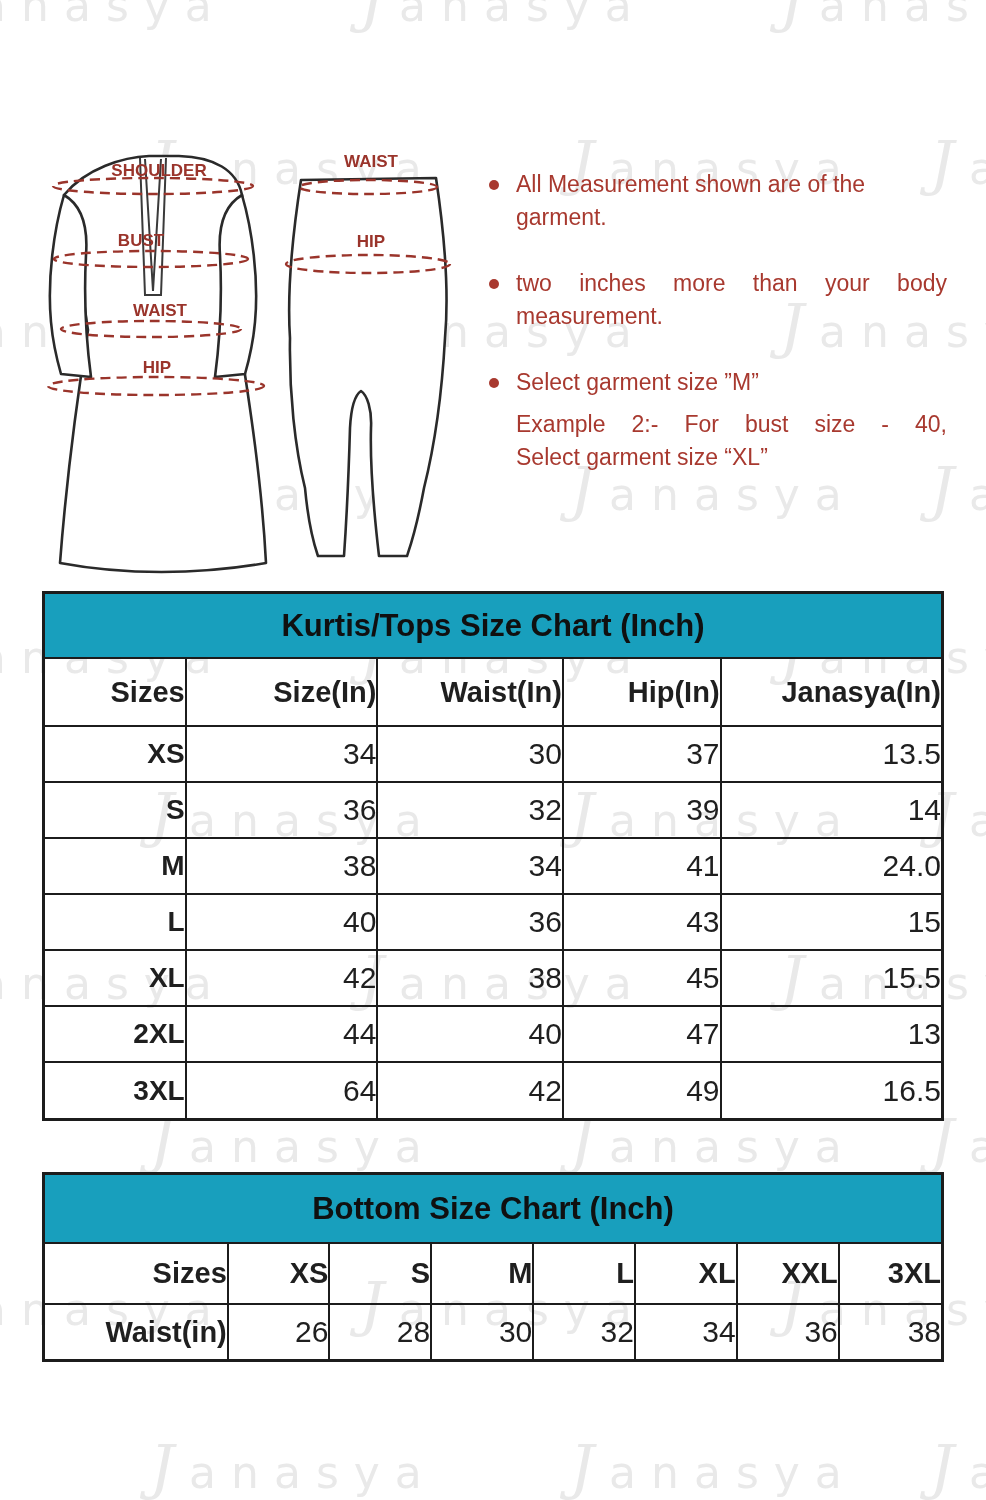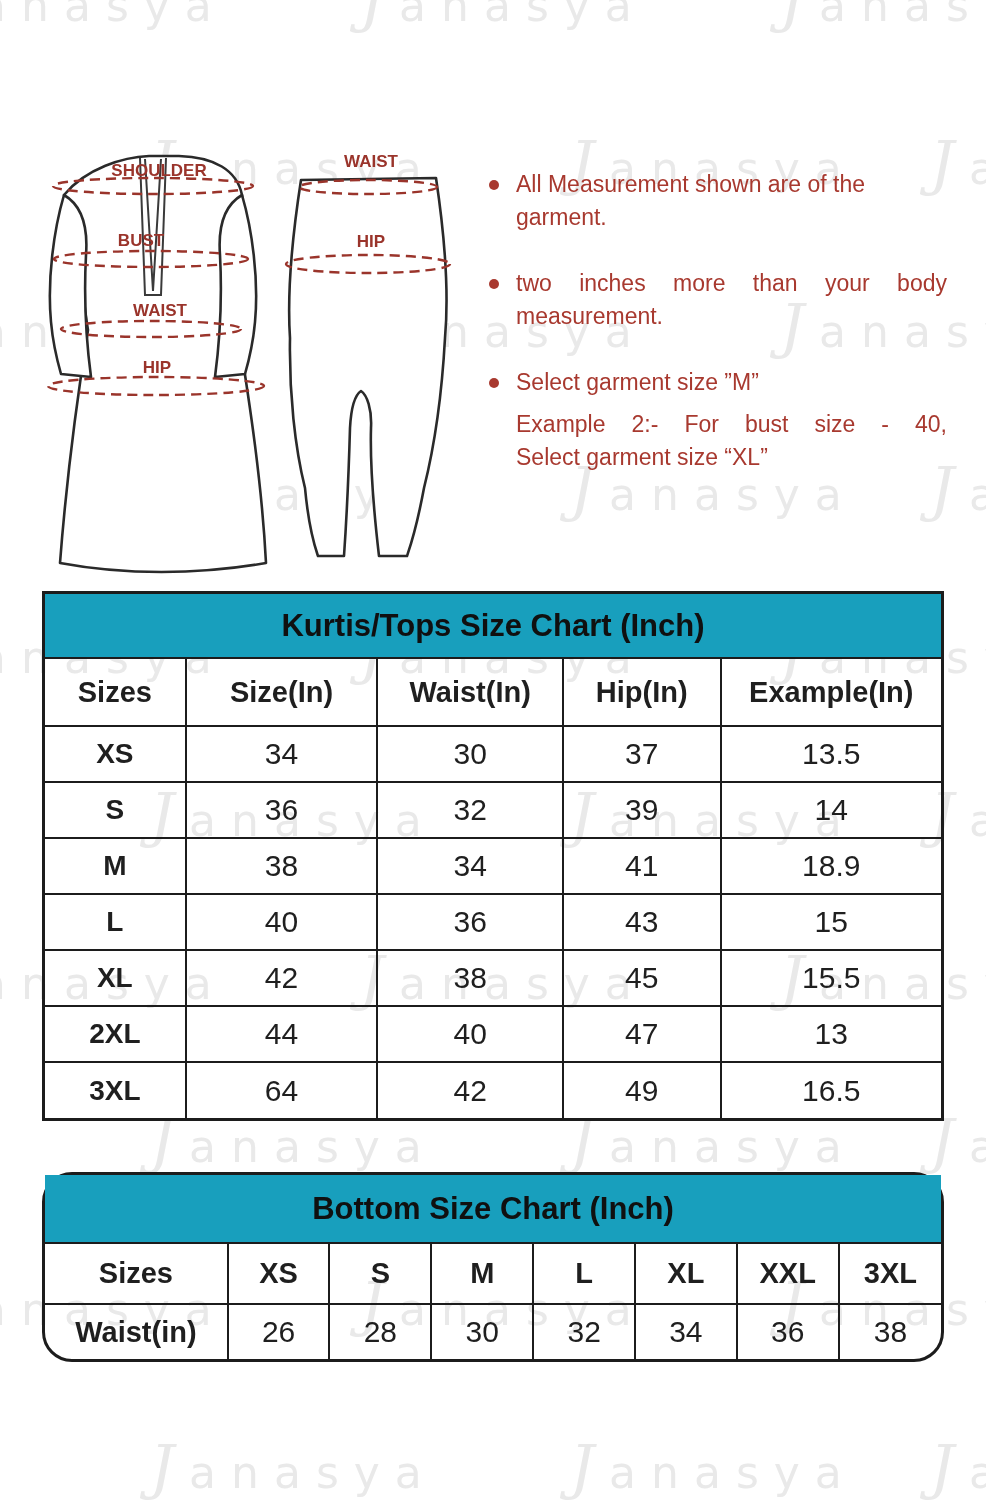--- a/index.html
+++ b/index.html
@@ -67,39 +67,39 @@
 
   
   .table-wrap {
     position: absolute;
     left: 42px;
     width: 902px;
     border: 3px solid #1c1c1c;
     background: transparent;
   }
   .t-kurtis { top: 591px; }
-  .t-bottom { top: 1172px; border-radius: 30px; }
+  .t-bottom { top: 1172px; }
   .t-title {
     height: 63px;
     line-height: 63px;
     text-align: center;
     font-weight: bold;
     font-size: 31px;
     color: #101010;
   }
   .t-bottom .t-title { height: 67px; line-height: 67px; }
   table {
     width: 100%;
     border-collapse: collapse;
     table-layout: fixed;
     background: transparent;
   }
   td, th {
     border: 2px solid #1c1c1c;
-    text-align: center;
+    text-align: right;
     vertical-align: middle;
     color: #1f1f1f;
     background: transparent;
   }
   .t-kurtis th { height: 68px; font-size: 29px; font-weight: bold; }
   .t-kurtis td { height: 56px; font-size: 30px; font-weight: normal; }
   .t-kurtis td.szc { font-weight: bold; font-size: 28px; }
   .t-bottom th { height: 61px; font-size: 29px; font-weight: bold; }
   .t-bottom td { height: 55px; font-size: 30px; font-weight: normal; }
   .t-bottom td.szc { font-weight: bold; font-size: 29px; }
@@ -227,42 +227,42 @@
             <col style="width:20.7%">
           <col style="width:17.6%">
             <col style="width:24.6%">
         </colgroup>
         <tbody>
             <tr>
           <th>Sizes</th>
           <th>Size(In)</th>
           <th>Waist(In)</th>
           <th>Hip(In)</th>
-          <th>Example(In)</th>
+          <th>Janasya(In)</th>
         </tr>
         <tr>
           <td class="szc">XS</td>
           <td>34</td>
           <td>30</td>
           <td>37</td>
           <td>13.5</td>
         </tr>
         <tr>
           <td class="szc">S</td>
           <td>36</td>
           <td>32</td>
           <td>39</td>
           <td>14</td>
         </tr>
         <tr>
           <td class="szc">M</td>
           <td>38</td>
           <td>34</td>
           <td>41</td>
-          <td>18.9</td>
+          <td>24.0</td>
         </tr>
         <tr>
           <td class="szc">L</td>
           <td>40</td>
           <td>36</td>
           <td>43</td>
           <td>15</td>
         </tr>
         <tr>
           <td class="szc">XL</td>

